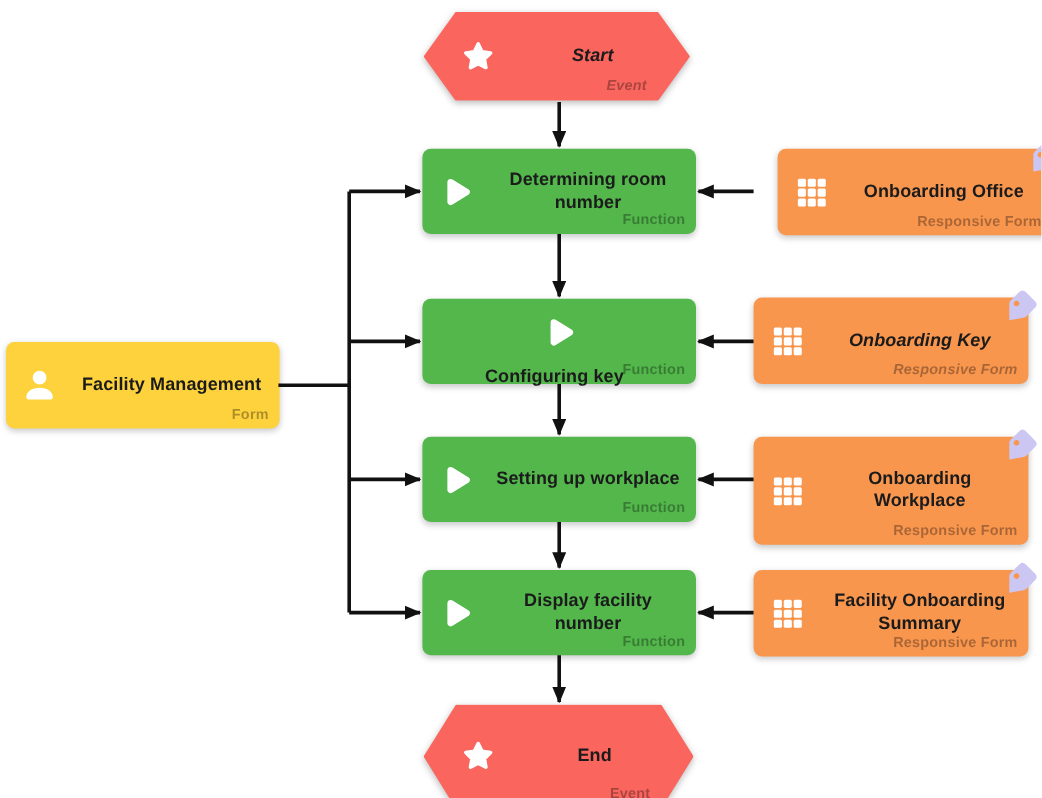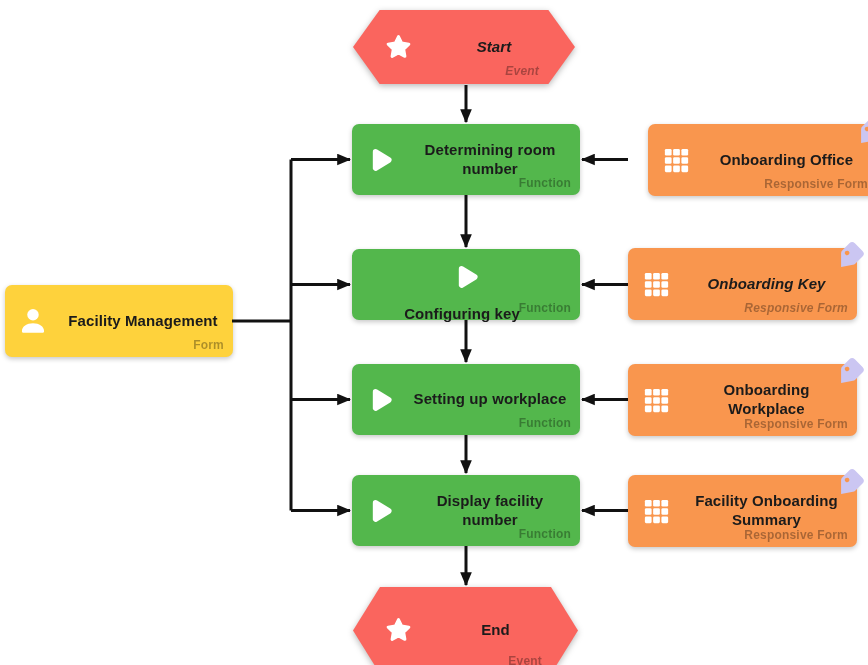--- a/index.html
+++ b/index.html
@@ -203,21 +203,21 @@
     </span>
     <span class="node-title">Onboarding Key</span>
     <span class="type-label">Responsive Form</span>
     <span class="tag-badge">
       <svg width="36" height="36" viewBox="0 0 24 24" style="fill:var(--tag-lavender)">
           <use href="#icon-tag"></use>
         </svg>
     </span>
   </div>
 
-  <div class="node form box" style="left:628px; top:364px; width:229px; height:72px;">
+  <div class="node form box" style="left:628px; top:364px; width:229px; height:90px;">
     <span class="icon-wrap">
       <svg width="31" height="31" viewBox="0 0 24 24">
           <use href="#icon-grid"></use>
         </svg>
     </span>
     <span class="node-title">Onboarding Workplace</span>
     <span class="type-label">Responsive Form</span>
     <span class="tag-badge">
       <svg width="36" height="36" viewBox="0 0 24 24" style="fill:var(--tag-lavender)">
           <use href="#icon-tag"></use>

